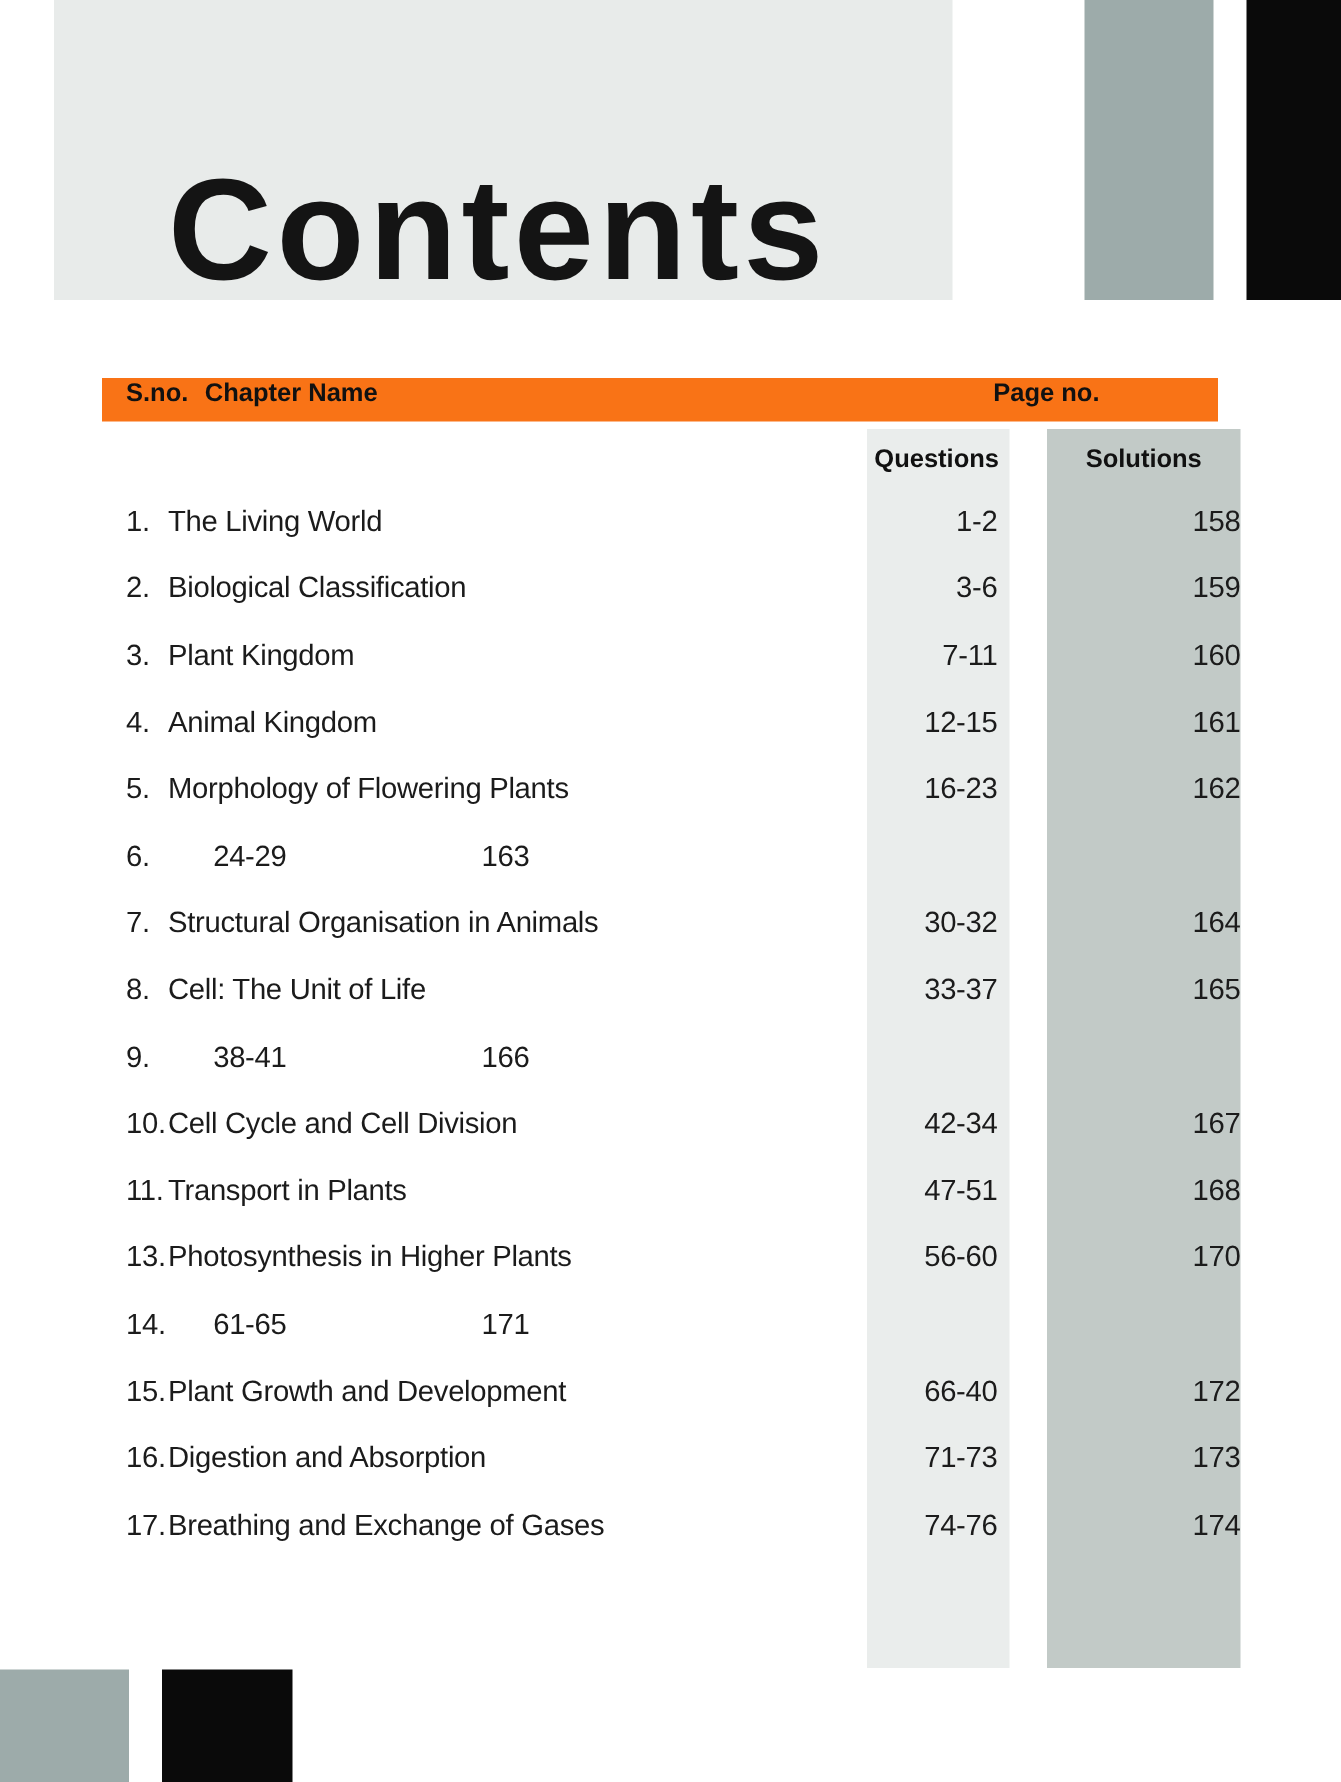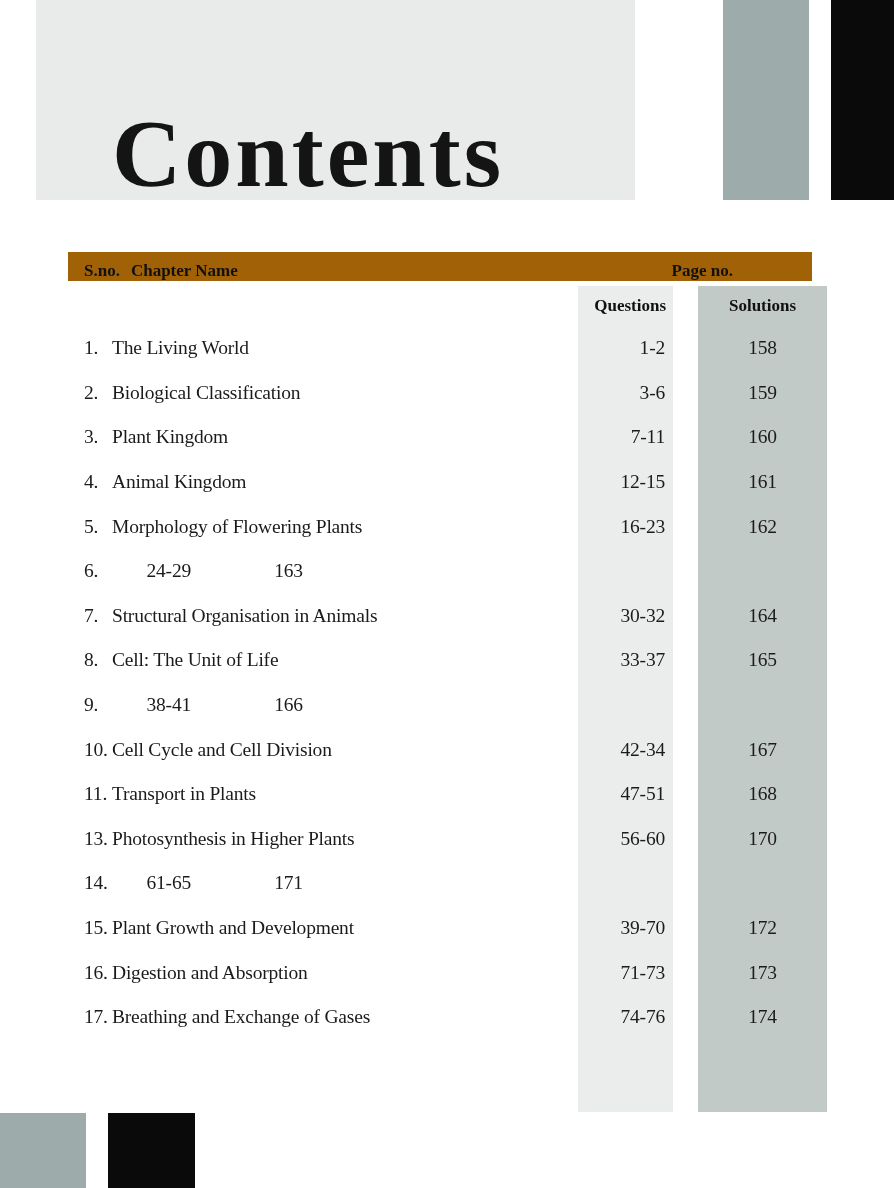--- a/index.html
+++ b/index.html
@@ -2,21 +2,21 @@
 <html><head>
 <meta charset="utf-8">
 <style>
   * { margin: 0; padding: 0; box-sizing: border-box; }
   html, body { background: #ffffff; }
   .page {
     position: relative;
     width: 894px;
     height: 1188px;
     background: #ffffff;
-    font-family: Liberation Serif, serif;
+    font-family: Liberation Sans, sans-serif;
     color: #1a1a1a;
     overflow: hidden;
     margin: 0 auto;
   }
   
   .title-block {
     position: absolute;
     left: 36px; top: 0;
     width: 599px; height: 200px;
     background: #e8ebea;
@@ -41,23 +41,23 @@
     position: absolute;
     left: 831px; top: 0;
     width: 63px; height: 200px;
     background: #0a0a0a;
   }
   
   .header-strip {
     position: absolute;
     left: 68px; top: 252px;
     width: 744px; height: 29px;
-    background: #a16207;
+    background: #f97316;
     display: flex;
-    align-items: flex-end;
+    align-items: flex-start;
     font-weight: bold;
     font-size: 17px;
     color: #111;
   }
   .hs-sno { margin-left: 16px; }
   .hs-chapter { margin-left: 11px; }
   .hs-pageno { margin-left: auto; margin-right: 79px; }
   
   .band {
     position: absolute;
@@ -93,21 +93,21 @@
     align-items: center;
     height: 44.6px;
     font-size: 19.5px;
     letter-spacing: -0.2px;
     color: #1b1b1b;
   }
   .cell-sno   { width: 44px; padding-left: 16px; flex: none; }
   .cell-name  { flex: 1; }
   .cell-q     { width: 87px; padding-right: 8px; text-align: right; flex: none; }
   .cell-gap   { width: 25px; flex: none; }
-  .cell-s     { width: 129px; text-align: center; flex: none; }
+  .cell-s     { width: 129px; text-align: right; flex: none; }
   
   .bar-gray-bottom {
     position: absolute;
     left: 0; top: 1113px;
     width: 86px; height: 75px;
     background: #9dabaa;
   }
   .bar-black-bottom {
     position: absolute;
     left: 108px; top: 1113px;
@@ -238,21 +238,21 @@
     <div class="row">
       <span class="cell-sno">14.</span>
       <span class="cell-q">61-65</span>
       <span class="cell-gap"></span>
       <span class="cell-s">171</span>
     </div>
 
     <div class="row">
       <span class="cell-sno">15.</span>
       <span class="cell-name">Plant Growth and Development</span>
-      <span class="cell-q">39-70</span>
+      <span class="cell-q">66-40</span>
       <span class="cell-gap"></span>
       <span class="cell-s">172</span>
     </div>
 
     <div class="row">
       <span class="cell-sno">16.</span>
       <span class="cell-name">Digestion and Absorption</span>
       <span class="cell-q">71-73</span>
       <span class="cell-gap"></span>
       <span class="cell-s">173</span>

